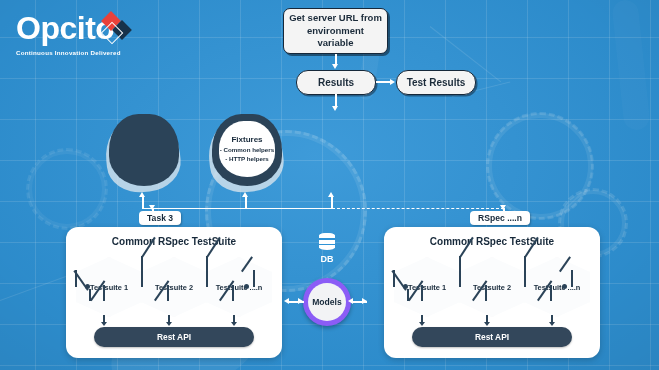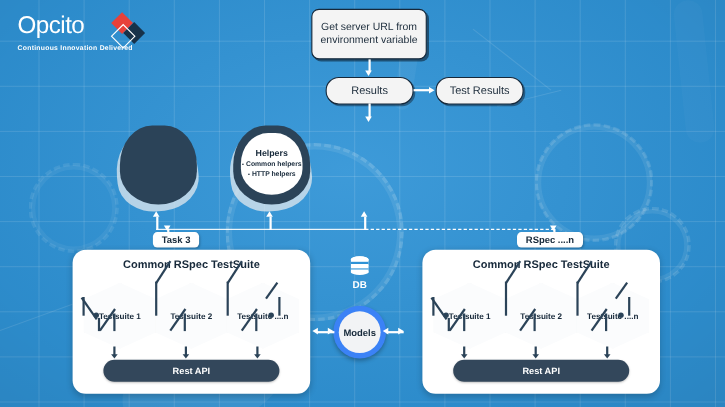--- a/index.html
+++ b/index.html
@@ -48,40 +48,40 @@
   .hand{
     position:absolute;left:108px;top:300px;width:150px;height:90px;
     background:rgba(255,255,255,.07);
     border-radius:60% 40% 50% 50%/60% 55% 45% 40%;
     transform:rotate(-14deg);
   }
 
   
   .logo{position:absolute;left:16px;top:12px;width:120px;}
   .logo-word{
-    color:#ffffff;font-size:22px;font-weight:normal;letter-spacing:-.5px;
+    color:#ffffff;font-size:32px;font-weight:bold;letter-spacing:-.5px;
     line-height:1;display:inline-block;
   }
   .logo-mark{position:absolute;left:80px;top:2px;width:34px;height:32px;}
   .dia{position:absolute;width:14px;height:14px;transform:rotate(45deg);}
   .dia.red{background:#e8413a;left:8px;top:0px;}
   .dia.dark1{background:#17324a;left:19px;top:9px;}
   .dia.outline{border:1.6px solid #ffffff;left:8px;top:11px;background:transparent;}
   .logo-tag{
     color:#ffffff;font-size:6.2px;font-weight:bold;letter-spacing:.25px;
     margin-top:5px;white-space:nowrap;
   }
 
   
   .rbox{
     position:absolute;background:#f4f4f4;
     border:1.6px solid #16283a;
     box-shadow:2px 2px 0 rgba(10,25,40,.55);
     display:flex;align-items:center;justify-content:center;
-    text-align:center;color:#1b2b3a;font-weight:normal;
+    text-align:center;color:#1b2b3a;font-weight:bold;
   }
   #box-env{
     left:283px;top:8px;width:105px;height:46px;border-radius:7px;
     font-size:9.5px;line-height:12.5px;padding:0 4px;box-sizing:border-box;
   }
   #box-rake{
     left:296px;top:70px;width:78px;height:23px;border-radius:12px;font-size:10px;
     box-shadow:1.5px 1.5px 0 rgba(10,25,40,.45);border-width:1.3px;
   }
   #box-testresults{
@@ -183,21 +183,21 @@
 
   
   #db-icon{position:absolute;left:316px;top:232px;width:22px;height:22px;}
   .cyl{position:absolute;left:3px;width:16px;height:5.5px;border-radius:50%;background:#ffffff;}
   #db-label{
     position:absolute;left:306px;top:254px;width:42px;text-align:center;
     color:#ffffff;font-size:9px;font-weight:bold;
   }
   #models-circle{
     position:absolute;left:303px;top:278px;width:48px;height:48px;border-radius:50%;
-    background:#3b82f6;
+    background:#8b5cf6;
     display:flex;align-items:center;justify-content:center;
     box-shadow:0 2px 4px rgba(0,0,0,.3);
   }
   #models-inner{
     width:38px;height:38px;border-radius:50%;background:#f2f3f5;
     display:flex;align-items:center;justify-content:center;
     color:#17293a;font-size:8.6px;font-weight:bold;
   }
 </style>
 </head>
@@ -243,21 +243,21 @@
 
   <div class="tri-wrap" id="tri-config">
     <div class="tri-shadow"></div>
     <div class="tri-ring"></div>
   </div>
 
   <div class="tri-wrap" id="tri-helpers">
     <div class="tri-shadow"></div>
     <div class="tri-ring"></div>
     <div class="tri-inner">
-      <div class="tri-title">Helpers</div>
+      <div class="tri-title">Fixtures</div>
       <div class="tri-sub">- Common helpers</div>
       <div class="tri-sub">- HTTP helpers</div>
     </div>
   </div>
 
 
   <div class="wline" style="left:143px;top:210px;width:1.6px;height:0px;"></div>
 
   <div class="wline" style="left:142px;top:197px;width:1.6px;height:12px;"></div>
   <div class="warrow up" style="left:139px;top:192px;"></div>

